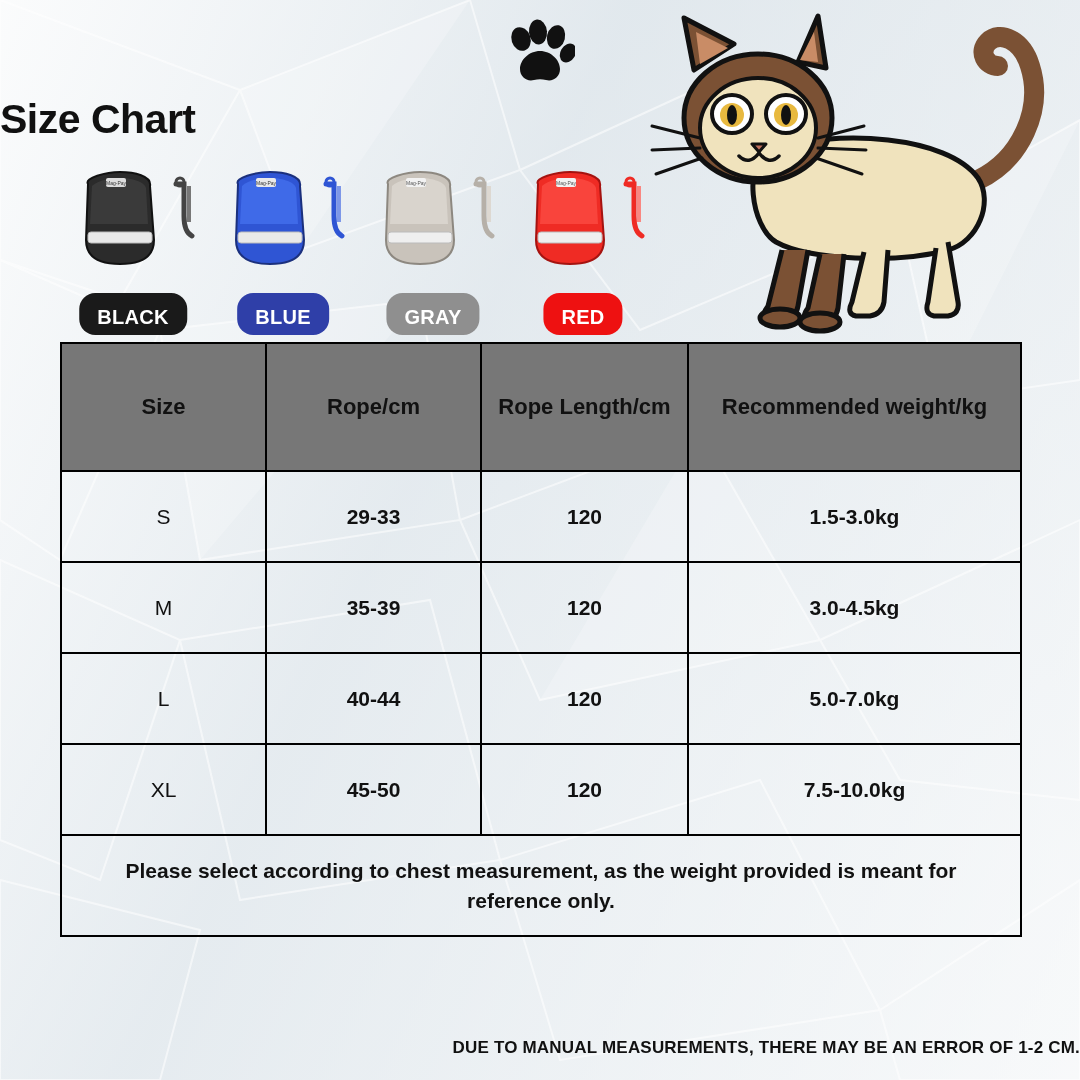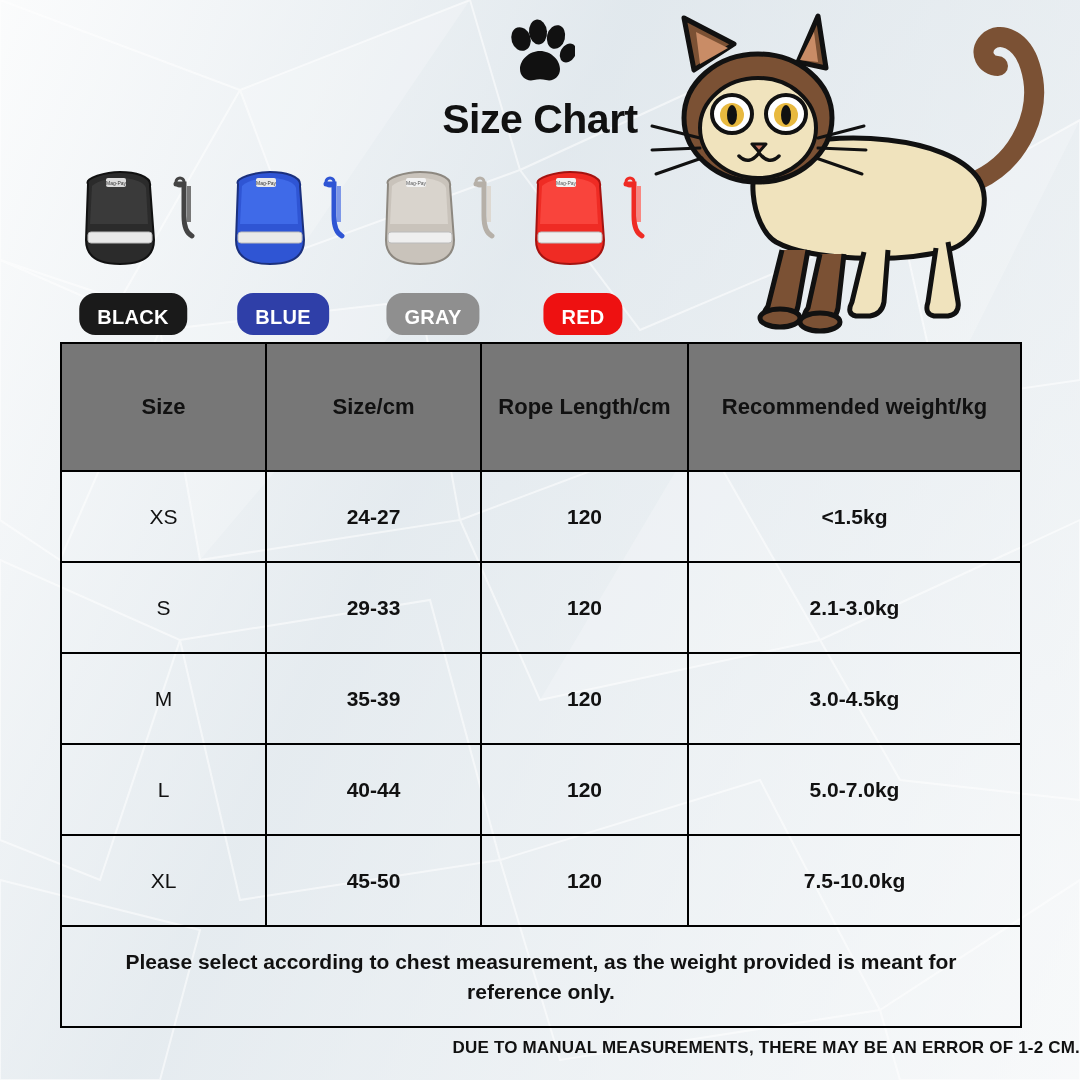--- a/index.html
+++ b/index.html
@@ -38,21 +38,20 @@
     left: 505px;
     top: 18px;
     width: 70px;
     height: 70px;
   }
   .title {
     position: absolute;
     top: 96px;
     left: 0;
     width: 1080px;
-    text-align: center;
     font-size: 41px;
     font-weight: bold;
     letter-spacing: -0.5px;
     color: #111;
   }
 
   
   .products {
     position: absolute;
     top: 160px;
@@ -307,37 +306,31 @@
   <table class="size-table">
     <colgroup>
       <col class="col1">
         <col class="col2">
         <col class="col3">
         <col class="col4">
     </colgroup>
     <thead>
       <tr>
         <th>Size</th>
-        <th>Size/cm</th>
+        <th>Rope/cm</th>
         <th>Rope Length/cm</th>
         <th>Recommended weight/kg</th>
       </tr>
     </thead>
     <tbody>
-      <tr>
-        <td class="col-size">XS</td>
-        <td>24-27</td>
-        <td>120</td>
-        <td>&lt;1.5kg</td>
-      </tr>
       <tr>
         <td class="col-size">S</td>
         <td>29-33</td>
         <td>120</td>
-        <td>2.1-3.0kg</td>
+        <td>1.5-3.0kg</td>
       </tr>
       <tr>
         <td class="col-size">M</td>
         <td>35-39</td>
         <td>120</td>
         <td>3.0-4.5kg</td>
       </tr>
       <tr>
         <td class="col-size">L</td>
         <td>40-44</td>

